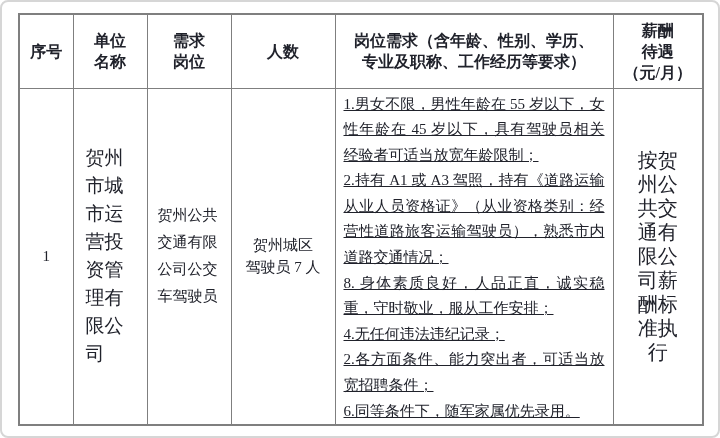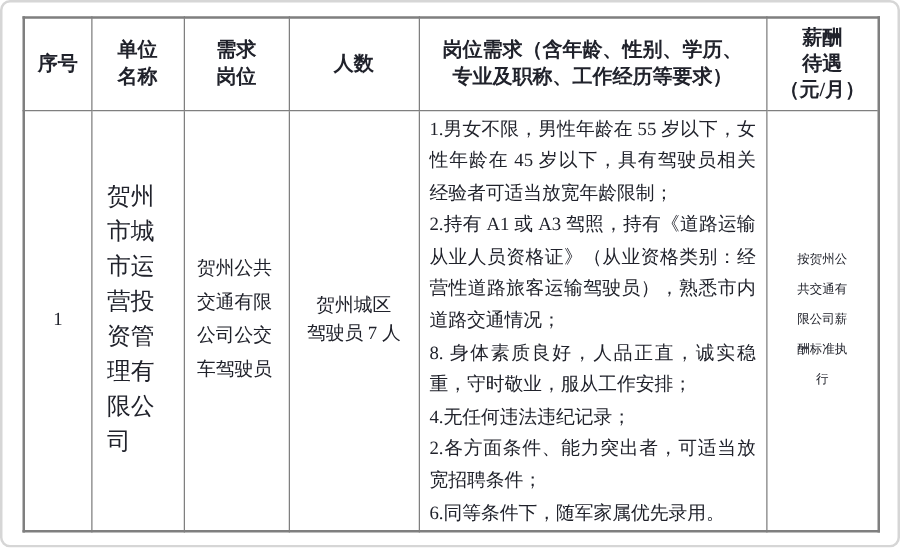--- a/index.html
+++ b/index.html
@@ -77,23 +77,23 @@
     white-space: pre-line;
     padding: 0 4px;
   }
   td.cell-req {
     font-size: 15px;
     line-height: 25.6px;
     vertical-align: top;
     text-align: justify;
     padding: 3px 8px 0 8px;
   }
-  td.cell-req .req-item { margin: 0; }
+  td.cell-req .req-item { margin: 0; text-decoration: underline; }
   td.cell-salary {
-    font-size: 10px;
+    font-size: 20px;
     line-height: 24px;
     vertical-align: middle;
     text-align: center;
     padding: 0 21px;
   }
 </style>
 </head>
 <body>
 
 <div class="page-frame">

